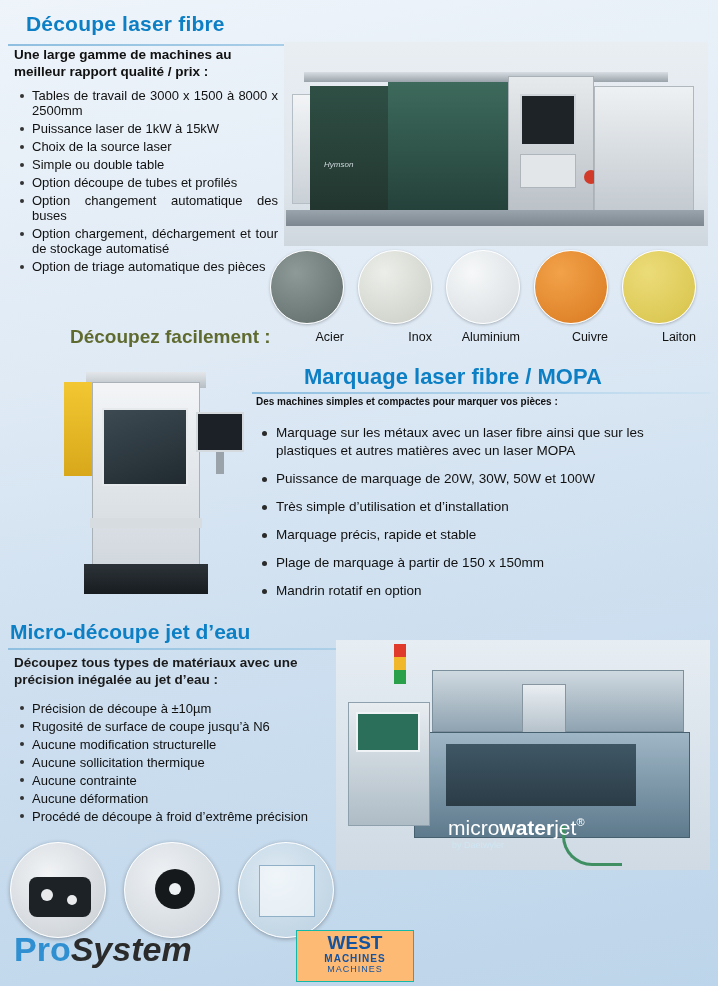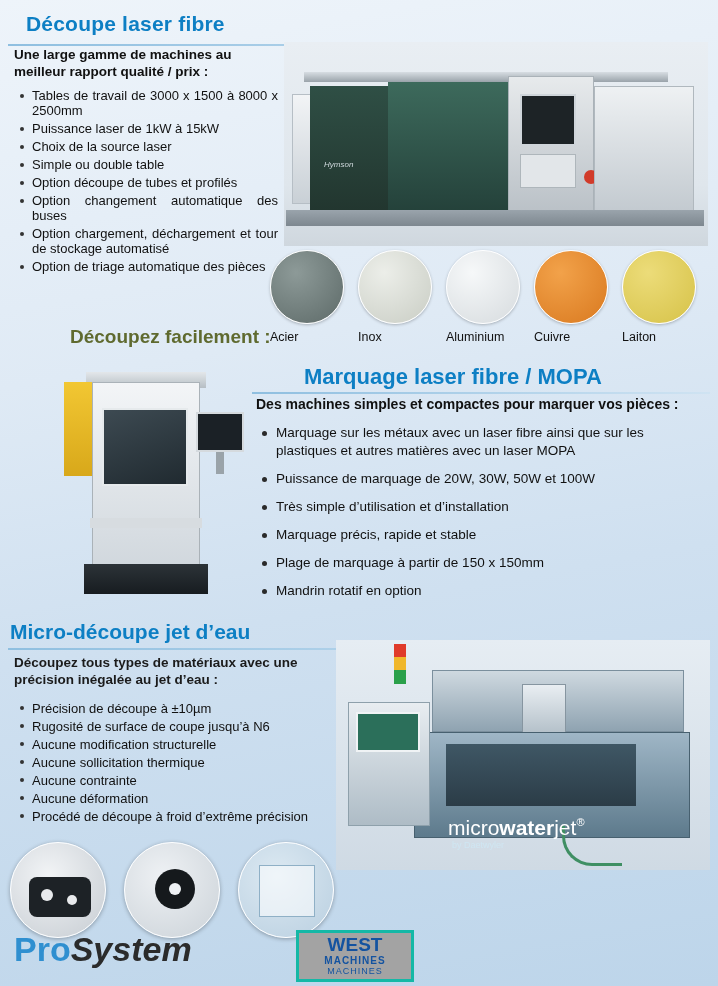--- a/index.html
+++ b/index.html
@@ -64,21 +64,21 @@
   .m1-right { position:absolute; left:310px; top:44px; width:100px; height:126px;
     background:linear-gradient(180deg,#eef1f3,#c3cad0); border:1px solid #b0b8be;}
   .m1-base { position:absolute; left:2px; top:168px; width:418px; height:16px;
     background:linear-gradient(180deg,#9aa4ac,#7d878f); }
   .m1-rail { position:absolute; left:20px; top:30px; width:364px; height:10px;
     background:linear-gradient(180deg,#d7dde2,#9aa3aa); }
   .m1-logo { position:absolute; left:40px; top:118px; font-size:8px; color:#cfd8dc; font-style:italic;}
 
   
   .materials { position:absolute; left:270px; top:250px; width:438px; height:104px; }
-  .mat { position:absolute; width:74px; text-align:left; }
+  .mat { position:absolute; width:74px; text-align:right; }
   .mat .disc {
     width:74px; height:74px; border-radius:50%;
     border:1px solid #ffffff; box-shadow:0 1px 3px rgba(0,0,0,.25);
   }
   .mat .cap { font-size:12.5px; margin-top:6px; color:#111; }
 
   
   #decoupez {
     position:absolute; left:30px; top:326px;
     font-size:19px; font-weight:bold; color:#5f6a2f;margin-left:40px;
@@ -86,21 +86,21 @@
 
   
   #sec2title {
     position:absolute; right:12px; top:364px; width:402px; text-align:left;
     font-size:22px; font-weight:bold; color:#0d7fc4;
   }
   #sec2rule { position:absolute; left:252px; top:392px; width:458px; height:2px;
     background:linear-gradient(90deg,#8fbfe0,#cfe3f2); }
   #sec2sub {
     position:absolute; left:256px; top:396px; width:450px;
-    font-size:14px; font-weight:bold; color:#111;
+    font-size:10px; font-weight:bold; color:#111;
   }
   #list2 { position:absolute; left:256px; top:424px; width:450px; }
   #list2 li { font-size:13.5px; line-height:18px; margin-bottom:10px; padding-left:20px; }
   #list2 li:before { left:6px; top:7px; width:5px; height:5px; background:#2a2a2a; }
 
   
   .machine2 { position:absolute; left:40px; top:368px; width:210px; height:232px; }
   .m2-cab { position:absolute; left:52px; top:14px; width:108px; height:196px;
     background:linear-gradient(180deg,#f3f5f7,#cfd6dc); border:1px solid #aab2b8; }
   .m2-window { position:absolute; left:62px; top:40px; width:86px; height:78px;
@@ -154,21 +154,21 @@
   
   .samples { position:absolute; left:6px; top:842px; width:340px; height:100px; }
   .sample { position:absolute; width:96px; height:96px; border-radius:50%;
     border:1px solid #ffffff; box-shadow:0 1px 4px rgba(0,0,0,.3); overflow:hidden; }
 
   
   #footer-brand { position:absolute; left:14px; top:930px; font-size:34px; font-weight:bold; }
   #footer-brand .a { color:#2f8fd0; }
   #footer-brand .b { color:#2b2b2b; font-style:italic; }
   #westbox { position:absolute; left:296px; top:930px; width:118px; height:52px;
-    background:#a3a3a3; border:3px solid #14b8a6; text-align:center; }
+    background:#fdba74; border:1px solid #14b8a6; text-align:center; }
   #westbox .w1 { color:#1453a0; font-weight:bold; font-size:19px; line-height:20px; margin-top:2px;}
   #westbox .w2 { color:#1453a0; font-weight:bold; font-size:10px; letter-spacing:1px; }
   #westbox .w3 { color:#1453a0; font-size:9px; letter-spacing:1px; }
 </style>
 </head>
 <body>
 
 <div class="page">
 
   <div id="sec1">

